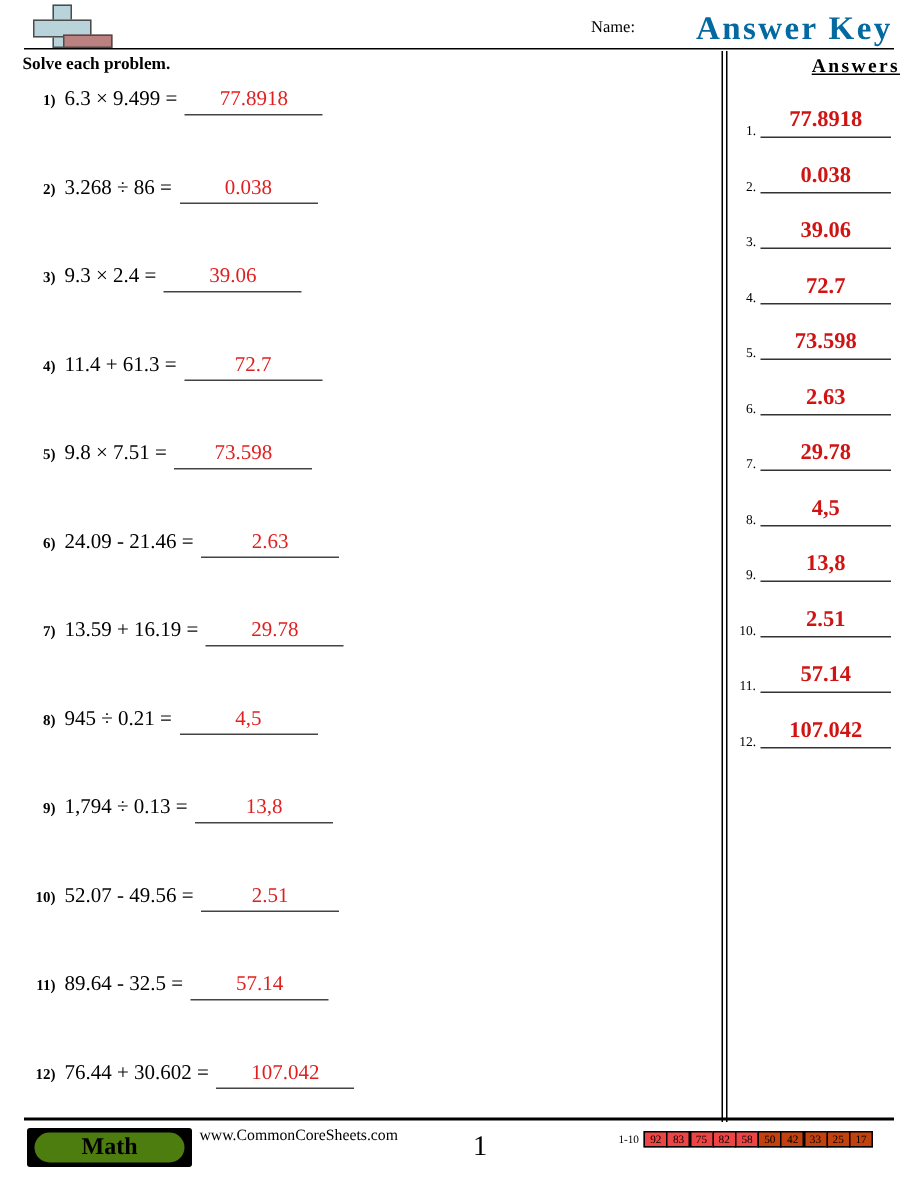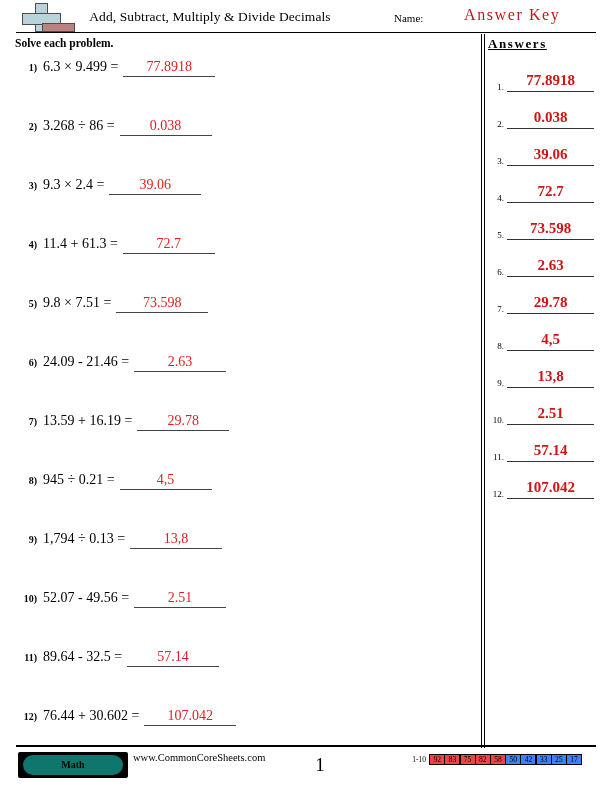--- a/index.html
+++ b/index.html
@@ -67,23 +67,23 @@
     letter-spacing: 0.1px;
   }
   #name-label {
     position: absolute;
     left: 394px; top: 12px;
     font-size: 11px;
   }
   #answer-key-text {
     position: absolute;
     left: 464px; top: 6px;
-    font-size: 16px;
-    font-weight: normal;
-    color: #b91c1c;
+    font-size: 22px;
+    font-weight: bold;
+    color: #0369a1;
     letter-spacing: 1.6px;
   }
   #header-rule {
     position: absolute;
     left: 16px; top: 32px;
     width: 580px;
     height: 0;
     border-top: 1.6px solid #000;
   }
 
@@ -143,21 +143,21 @@
     font-size: 14px;
   }
 
   
   #answers-panel {
     position: absolute;
     left: 488px; top: 36px;
     width: 112px;
   }
   #answers-heading {
-    text-align: left;
+    text-align: right;
     font-size: 13px;
     font-weight: bold;
     letter-spacing: 1.6px;
     text-decoration: underline;
     padding-bottom: 2px;
   }
   #answers-list {
     position: relative;
     margin-top: 13px;
   }
@@ -203,25 +203,25 @@
     position: absolute;
     left: 18px; top: 4px;
     width: 110px; height: 26px;
     background: #000000;
     border-radius: 2px;
   }
   #subject-badge-inner {
     position: absolute;
     left: 5px; top: 3px;
     width: 100px; height: 20px;
-    background: #0f766e;
+    background: #4d7c0f;
     border-radius: 10px;
     text-align: center;
     line-height: 20px;
-    font-size: 10px;
+    font-size: 16px;
     font-weight: bold;
     color: #000;
   }
   #site-url {
     position: absolute;
     left: 133px; top: 4px;
     font-size: 10.5px;
   }
   #page-number {
     position: absolute;
@@ -254,40 +254,39 @@
     border: 0.8px solid #000;
     margin-left: -0.8px;
     box-sizing: border-box;
     font-size: 7.5px;
     line-height: 10px;
     text-align: center;
     font-family: "Liberation Serif", serif;
     background: #ef4444;
   }
   .score-cell.shaded {
-    background: #3b82f6;
+    background: #c2410c;
   }
   .score-cell.empty {
     border: none;
     background: transparent;
   }
 </style>
 </head>
 <body>
 
 <div id="header">
 
   <div id="logo">
     <div class="logo-plus-v"></div>
     <div class="logo-plus-h"></div>
     <div class="logo-plus-center"></div>
     <div class="logo-bar"></div>
   </div>
 
-  <div id="worksheet-title">Add, Subtract, Multiply &amp; Divide Decimals</div>
 
   <div id="name-label">Name:</div>
 
   <div id="answer-key-text">Answer Key</div>
 
   <div id="header-rule"></div>
 </div>
 
 <div id="column-divider"></div>
 

